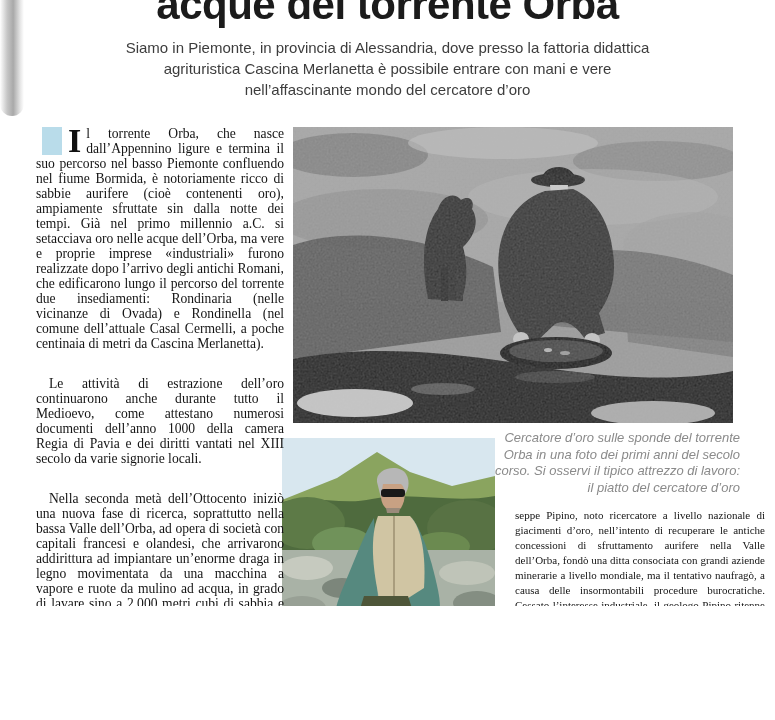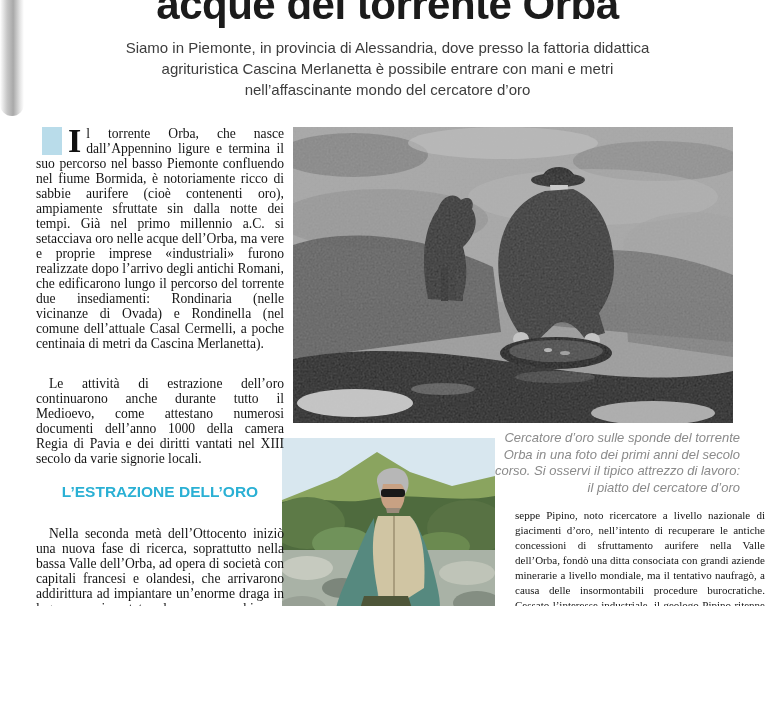--- a/index.html
+++ b/index.html
@@ -48,21 +48,21 @@
 <body>
 
 <div class="page">
 
   <div class="page-edge"></div>
 
   <h1 class="headline">acque del torrente Orba</h1>
 
   <div class="subtitle">
     <span>Siamo in Piemonte, in provincia di Alessandria, dove presso la fattoria didattica</span>
-    <span>agrituristica Cascina Merlanetta è possibile entrare con mani e metri</span>
+    <span>agrituristica Cascina Merlanetta è possibile entrare con mani e vere</span>
     <span>nell’affascinante mondo del cercatore d’oro</span>
   </div>
 
   <div class="photo1">
     <svg viewBox="0 0 440 296" preserveAspectRatio="none">
       <defs>
         <filter id="grain1" x="0" y="0" width="100%" height="100%">
           <feTurbulence type="fractalNoise" baseFrequency="0.5" numOctaves="2" seed="7" result="n"></feTurbulence>
           <feColorMatrix in="n" type="matrix" values="0 0 0 0 0.5  0 0 0 0 0.5  0 0 0 0 0.5  0.5 0.5 0.5 0 0"></feColorMatrix>
         </filter>
@@ -148,21 +148,20 @@
       </g>
     </svg>
   </div>
 
   <div class="col-left">
     <p>
       <span class="dc-square"></span><span class="dc-letter">I</span><span>l torrente Orba, che nasce dall’Appennino ligure e termina il suo percorso nel basso Piemonte confluendo nel fiume Bormida, è notoriamente ricco di sabbie aurifere (cioè contenenti oro), ampiamente sfruttate sin dalla notte dei tempi. Già nel primo millennio a.C. si setacciava oro nelle acque dell’Orba, ma vere e proprie imprese «industriali» furono realizzate dopo l’arrivo degli antichi Romani, che edificarono lungo il percorso del torrente due insediamenti: Rondinaria (nelle vicinanze di Ovada) e Rondinella (nel comune dell’attuale Casal Cermelli, a poche centinaia di metri da Cascina Merlanetta).</span>
     </p>
     <p class="indent">Le attività di estrazione dell’oro continuarono anche durante tutto il Medioevo, come attestano numerosi documenti dell’anno 1000 della camera Regia di Pavia e dei diritti vantati nel XIII secolo da varie signorie locali.</p>
     <h2 class="section-heading">
-      <span>L’ESTRAZIONE DELL’ORO</span>
     </h2>
     <p class="indent">Nella seconda metà dell’Ottocento iniziò una nuova fase di ricerca, soprattutto nella bassa Valle dell’Orba, ad opera di società con capitali francesi e olandesi, che arrivarono addirittura ad impiantare un’enorme draga in legno movimentata da una macchina a vapore e ruote da mulino ad acqua, in grado di lavare sino a 2.000 metri cubi di sabbia e ghiaia di fiume al giorno.</p>
     <p class="indent">Un’altra importante fase di sfruttamento si ebbe ritenne il periodo fasci-</p>
   </div>
 
   <div class="col-right">
     <p>seppe Pipino, noto ricercatore a livello nazionale di giacimenti d’oro, nell’intento di recuperare le antiche concessioni di sfruttamento aurifere nella Valle dell’Orba, fondò una ditta consociata con grandi aziende minerarie a livello mondiale, ma il tentativo naufragò, a causa delle insormontabili procedure burocratiche. Cessato l’interesse industriale, il geologo Pipino ritenne che l’oro dell’Orba poteva rappresentare un prezioso volano per il turismo locale e così, spinto dalla sua passione, cominciò ad allestire il Museo dell’Oro (do-</p>
   </div>
 
 </div>

